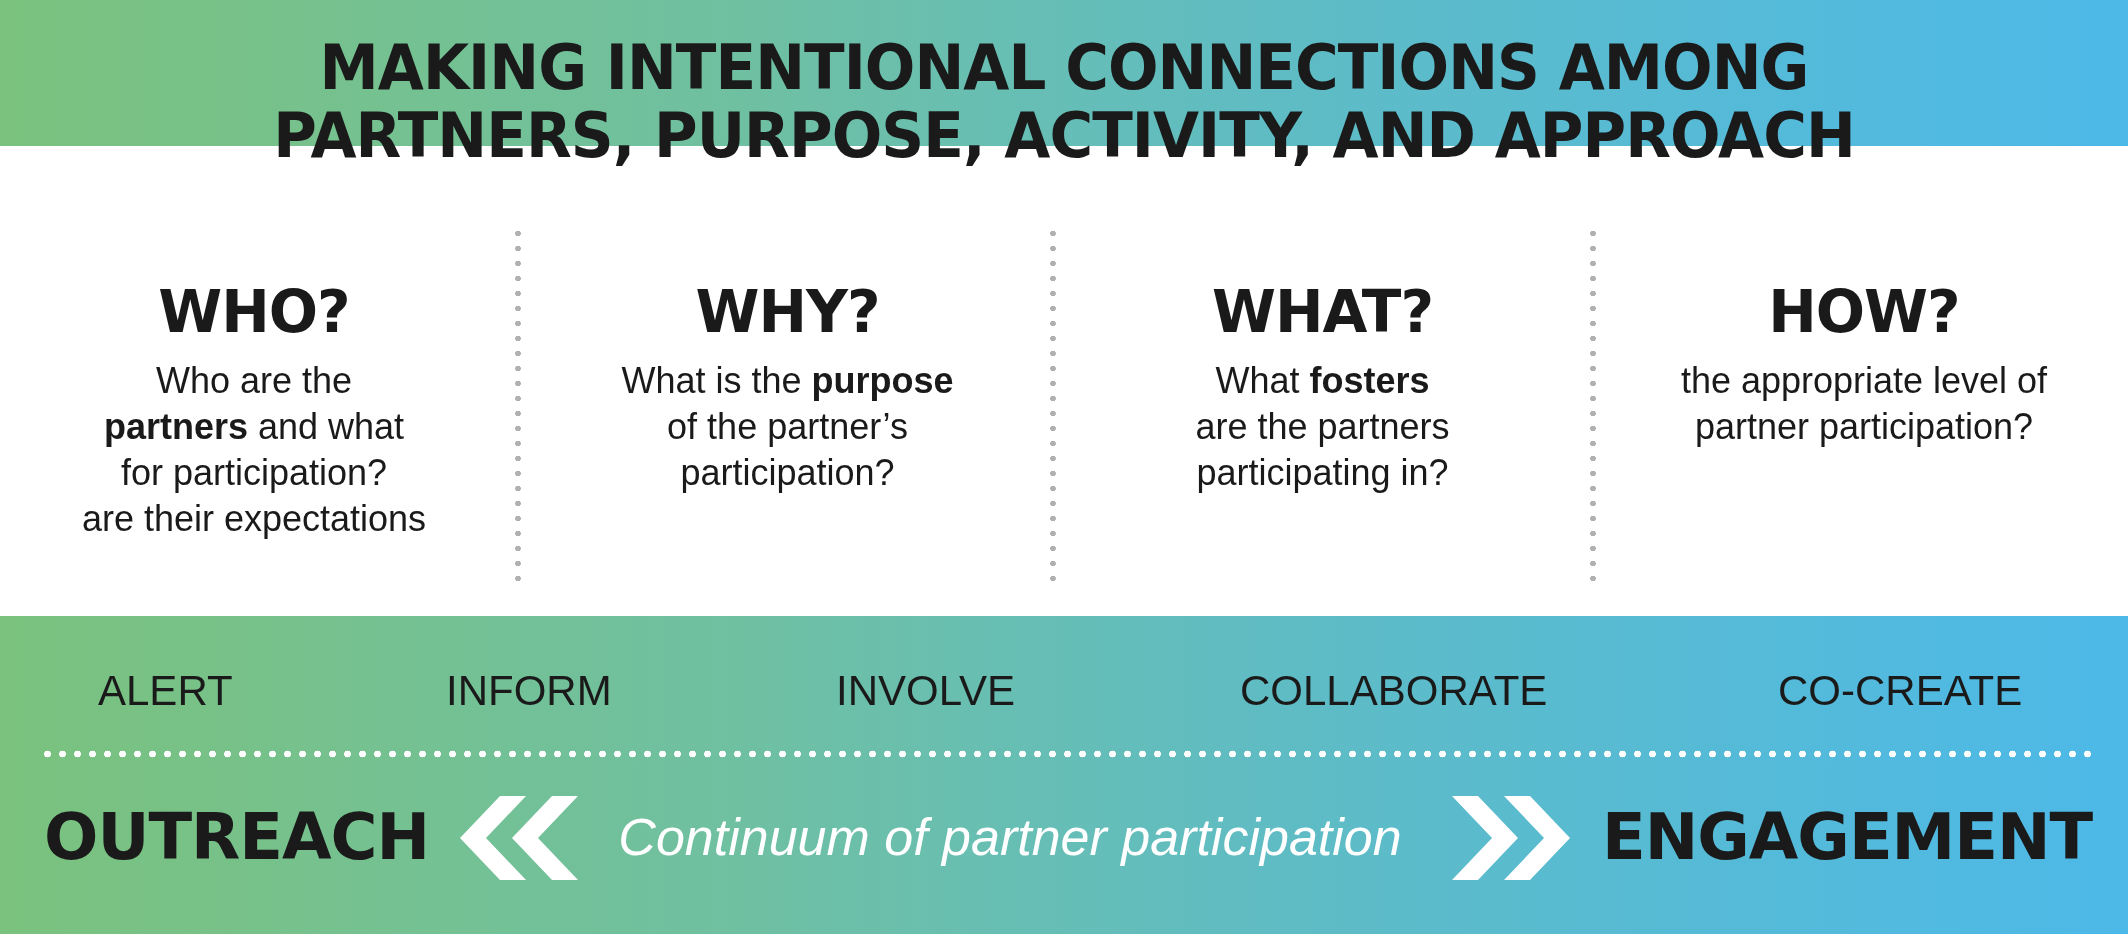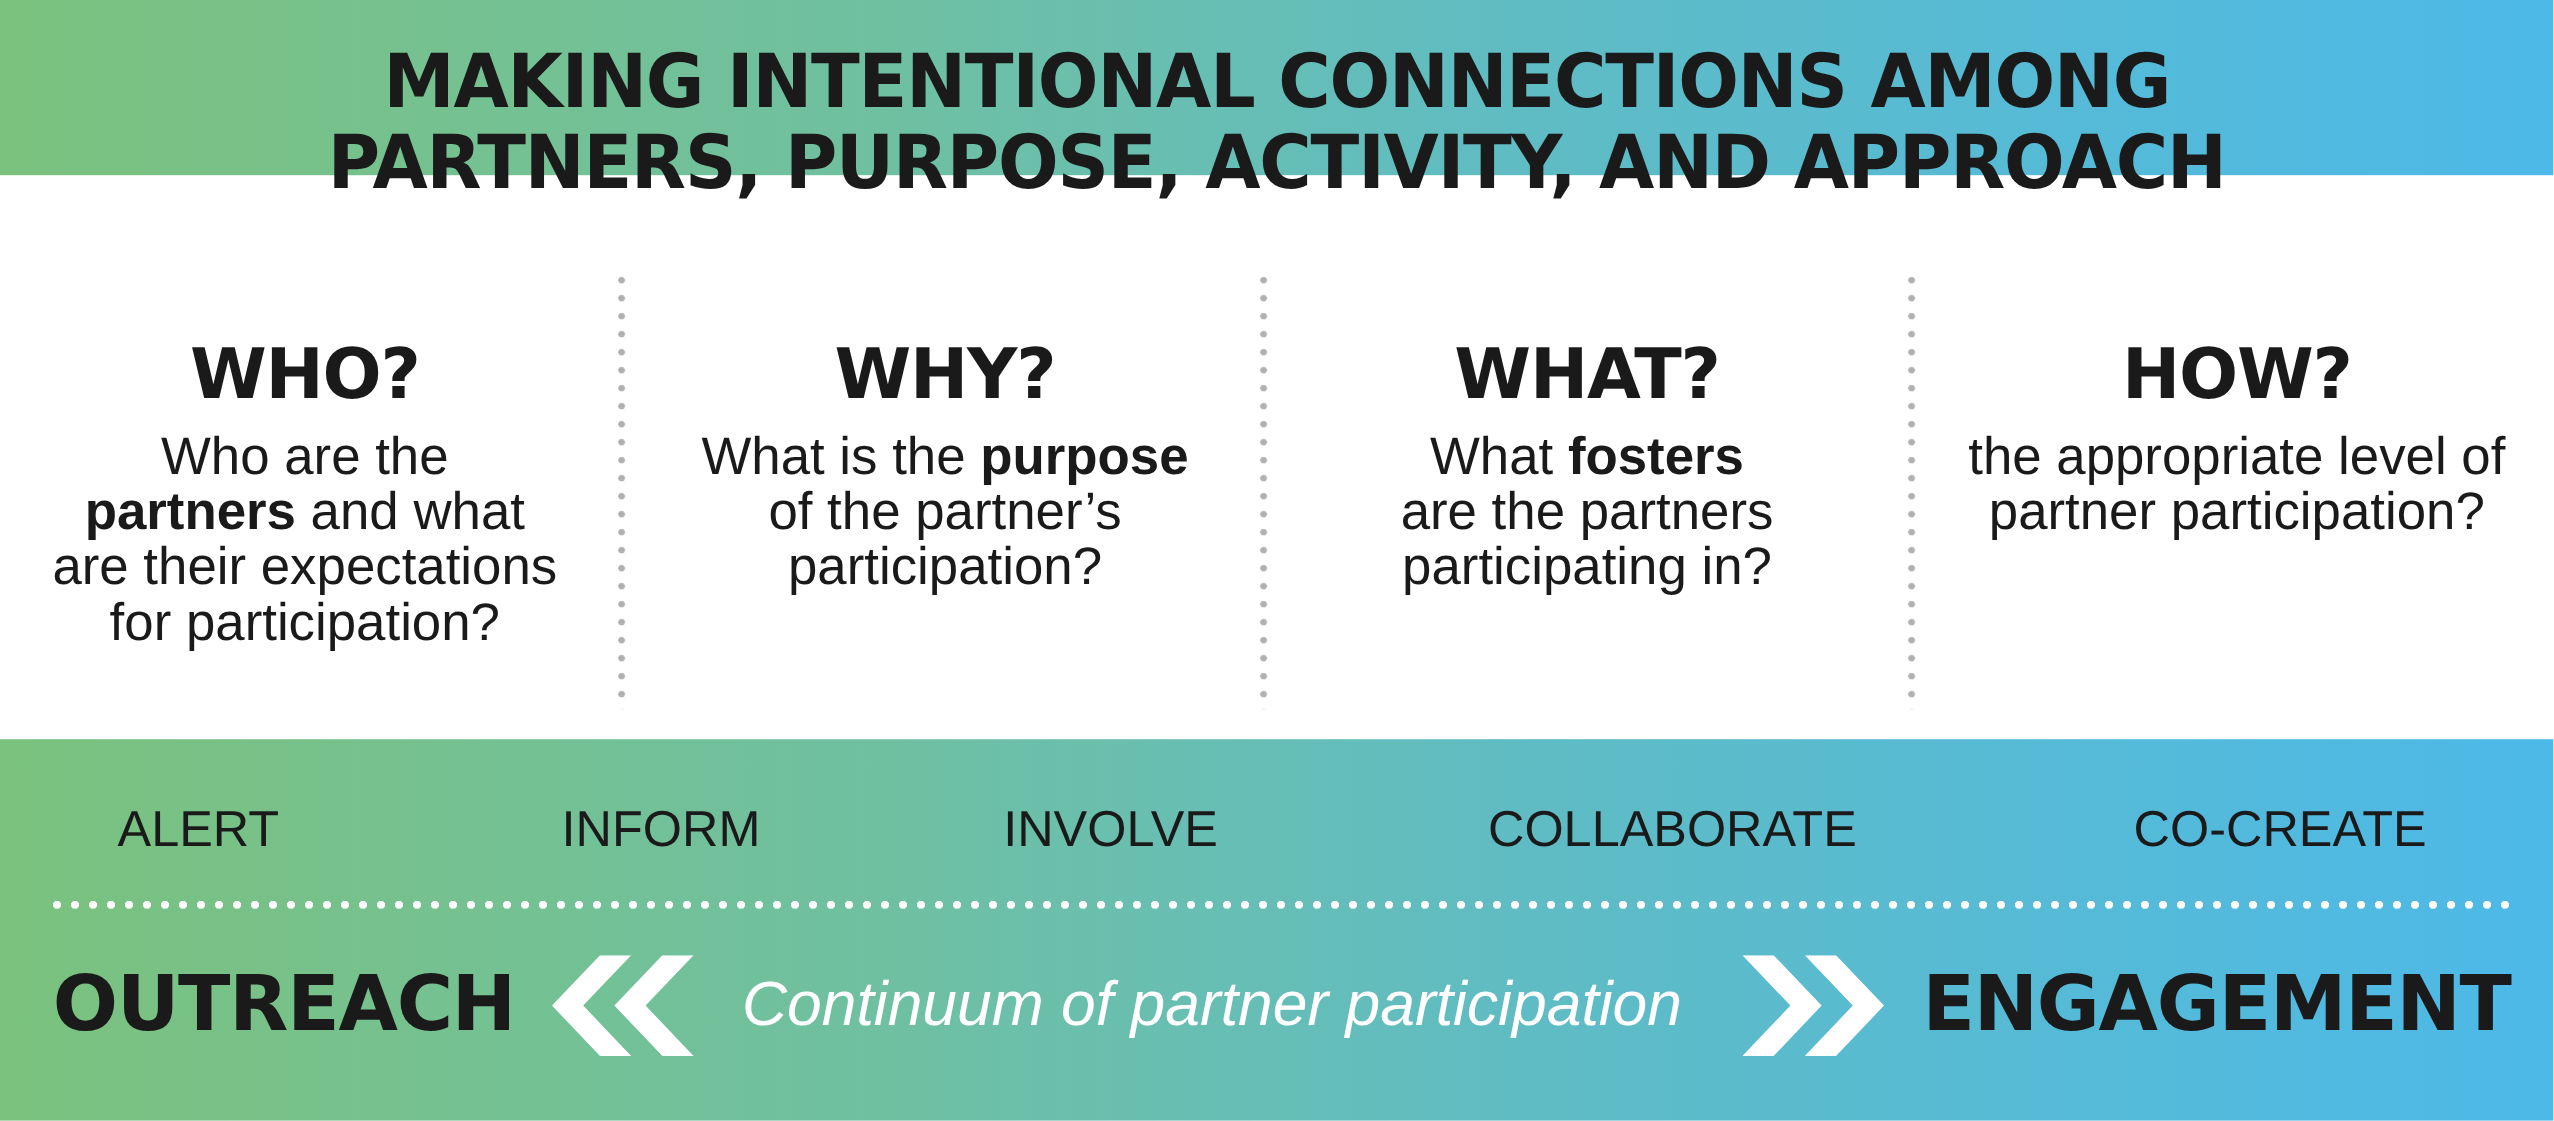--- a/index.html
+++ b/index.html
@@ -10,21 +10,21 @@
   #banner .title { position:absolute; left:0; width:2128px; text-align:center;
         font-family:"DejaVu Sans", sans-serif; font-weight:bold; font-size:62px; letter-spacing:-1px;
         color:#1a1a1a; line-height:72px; transform:scaleX(0.96); }
   #banner .l1 { top:32px; }
   #banner .l2 { top:100px; }
 
   #questions { position:absolute; left:0; top:198px; width:2128px; height:467px; background:#fff; }
   .col { position:absolute; top:0; height:418px; text-align:center; }
   .col .head { position:absolute; left:0; right:0; top:82px; font-family:"DejaVu Sans", sans-serif;
         font-weight:bold; font-size:58px; line-height:64px; letter-spacing:-1px; }
-  .col .body { position:absolute; left:0; right:0; top:160px; font-size:44px; line-height:46px; font-weight:normal; color:#1a1a1a; }
+  .col .body { position:absolute; left:0; right:0; top:160px; font-size:36px; line-height:46px; font-weight:normal; color:#1a1a1a; }
   .col .body b { font-weight:bold; }
   .divider { position:absolute; top:28px; width:6px; height:365px;
         background-image: radial-gradient(circle, #b0b0b0 2.6px, transparent 3px);
         background-size:6px 15px; background-repeat:repeat-y; }
 
   #continuum { position:absolute; left:0; top:616px; width:2128px; height:318px; }
   .level { position:absolute; top:50px; font-size:42px; line-height:50px; color:#1a1a1a; letter-spacing:0px; }
   .dotline { position:absolute; left:40px; top:134px; width:2056px; height:8px;
         background-image: radial-gradient(circle, #ffffff 3.2px, transparent 3.6px);
         background-size:15px 8px; background-repeat:repeat-x; }
@@ -42,22 +42,22 @@
   <div class="title l2">PARTNERS, PURPOSE, ACTIVITY, AND APPROACH</div>
 </div>
 
 <div id="questions">
 
   <div class="col" style="left:0;width:508px;">
     <div class="head">WHO?</div>
     <div class="body">
       <div><span>Who are the</span><b></b><span></span></div>
       <div><span></span><b>partners</b><span> and what</span></div>
+      <div><span>for participation?</span><b></b><span></span></div>
       <div><span>are their expectations</span><b></b><span></span></div>
-      <div><span>for participation?</span><b></b><span></span></div>
     </div>
   </div>
   <div class="divider" style="left:515px;"></div>
 
   <div class="col" style="left:525px;width:525px;">
     <div class="head">WHY?</div>
     <div class="body">
       <div><span>What is the </span><b>purpose</b><span></span></div>
       <div><span>of the partner’s</span><b></b><span></span></div>
       <div><span>participation?</span><b></b><span></span></div>
@@ -79,21 +79,21 @@
     <div class="head">HOW?</div>
     <div class="body">
       <div><span>the appropriate level of</span><b></b><span></span></div>
       <div><span>partner participation?</span><b></b><span></span></div>
     </div>
   </div>
 </div>
 
 <div id="continuum" class="grad">
   <div class="level" style="left:98px;">ALERT</div>
-  <div class="level" style="left:468px;">INFORM</div>
+  <div class="level" style="left:446px;">INFORM</div>
   <div class="level" style="left:1240px;">COLLABORATE</div>
   <div class="level" style="left:836px;">INVOLVE</div>
   <div class="level" style="left:1778px;">CO-CREATE</div>
 
   <div class="dotline"></div>
 
   <div class="endlabel" style="left:44px;">OUTREACH</div>
 
   <svg class="arrow" style="left:460px;" viewBox="0 0 120 84">
     <polygon points="40,0 66,0 26,42 66,84 40,84 0,42" fill="#ffffff"></polygon>

